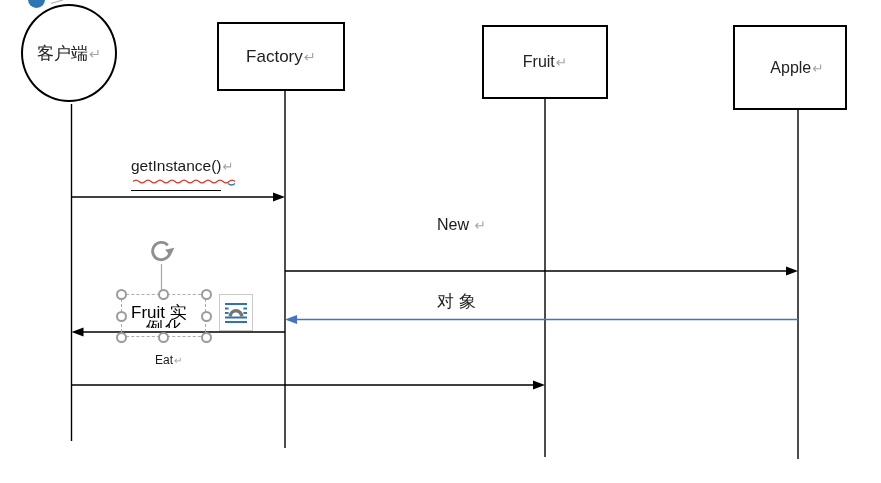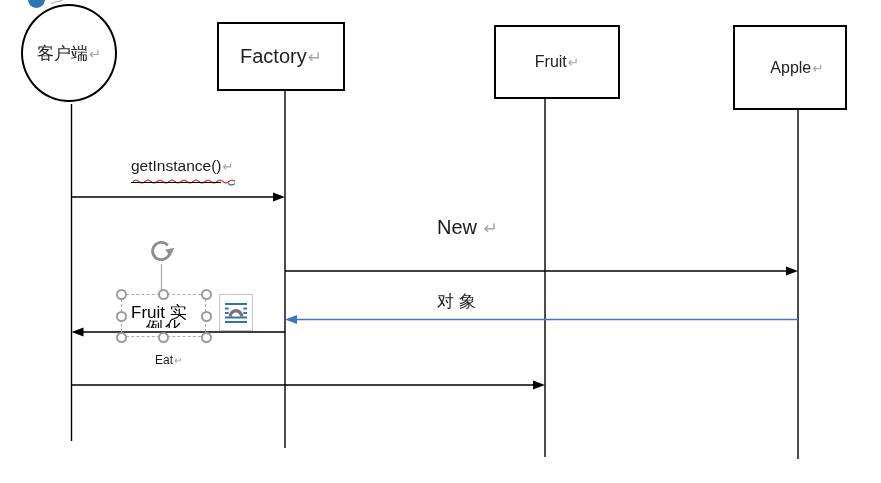--- a/index.html
+++ b/index.html
@@ -3,25 +3,25 @@
 <meta charset="utf-8">
 <style>
   html,body{margin:0;padding:0;background:#fff;}
   #canvas{
     position:relative;width:881px;height:483px;background:#fff;
     overflow:hidden;font-family:"Liberation Sans",sans-serif;color:#1a1a1a;
   }
   #lines{position:absolute;left:0;top:0;z-index:1;}
   .actor{position:absolute;box-sizing:border-box;border:2.5px solid #000;background:#fff;
     display:flex;align-items:center;justify-content:center;z-index:2;}
-  .actor .lbl{font-size:20px;color:#222;white-space:nowrap;}
+  .actor .lbl{font-size:17px;color:#222;white-space:nowrap;}
   .circle{border-radius:50%;text-align:right;}
   .mark{color:#a6a6a6;font-size:0.85em;margin-left:1px;}
-  .msg{position:absolute;z-index:3;white-space:nowrap;font-size:20px;color:#1a1a1a;}
-  .u{border-bottom:1px solid #000;padding-bottom:8px;}
+  .msg{position:absolute;z-index:3;white-space:nowrap;font-size:16px;color:#1a1a1a;}
+  .u{border-bottom:1px solid #000;padding-bottom:16px;}
   .cjk{letter-spacing:5px;}
   
   .sel-rect{position:absolute;left:121px;top:294px;width:85px;height:43px;
     border:1px dashed #ababab;box-sizing:border-box;z-index:4;background:transparent;}
   .sel-text{position:absolute;left:131px;top:301px;font-size:17px;color:#000;z-index:5;white-space:nowrap;}
   .sel-text2{position:absolute;left:146px;top:320px;height:8px;overflow:hidden;
     font-size:17px;letter-spacing:2px;color:#000;z-index:5;line-height:15px;}
   .handle{position:absolute;width:11px;height:11px;border:2px solid #9b9b9b;background:#fff;
     border-radius:50%;box-sizing:border-box;z-index:6;}
   .rotate{position:absolute;left:148px;top:238px;width:27px;height:27px;z-index:6;}
@@ -93,21 +93,21 @@
   <div class="actor circle" style="left:21px;top:4px;width:96px;height:98px;">
     <span class="lbl" style="font-size:17px;">
       <span>客户端</span><span class="mark">↵</span>
     </span>
   </div>
   <div class="actor" style="left:217px;top:22px;width:128px;height:69px;">
     <span class="lbl">
       <span>Factory</span><span class="mark">↵</span>
     </span>
   </div>
-  <div class="actor" style="left:482px;top:25px;width:126px;height:74px;margin-left:12px;">
+  <div class="actor" style="left:482px;top:25px;width:126px;height:74px;">
     <span class="lbl" style="font-size:16px;">
       <span>Fruit</span><span class="mark">↵</span>
     </span>
   </div>
   <div class="actor" style="left:733px;top:25px;width:114px;height:85px;padding-left:14px;">
     <span class="lbl" style="font-size:16px;">
       <span>Apple</span><span class="mark">↵</span>
     </span>
   </div>
 

